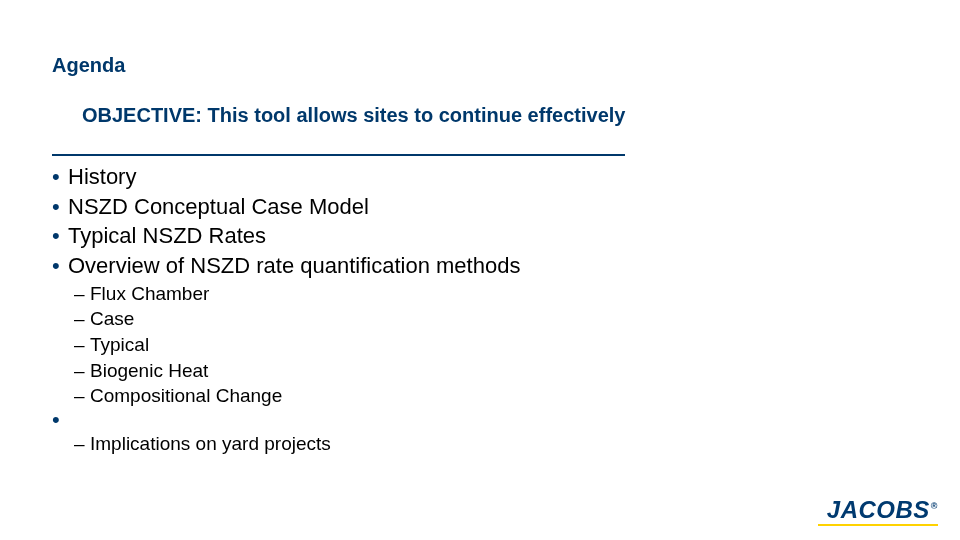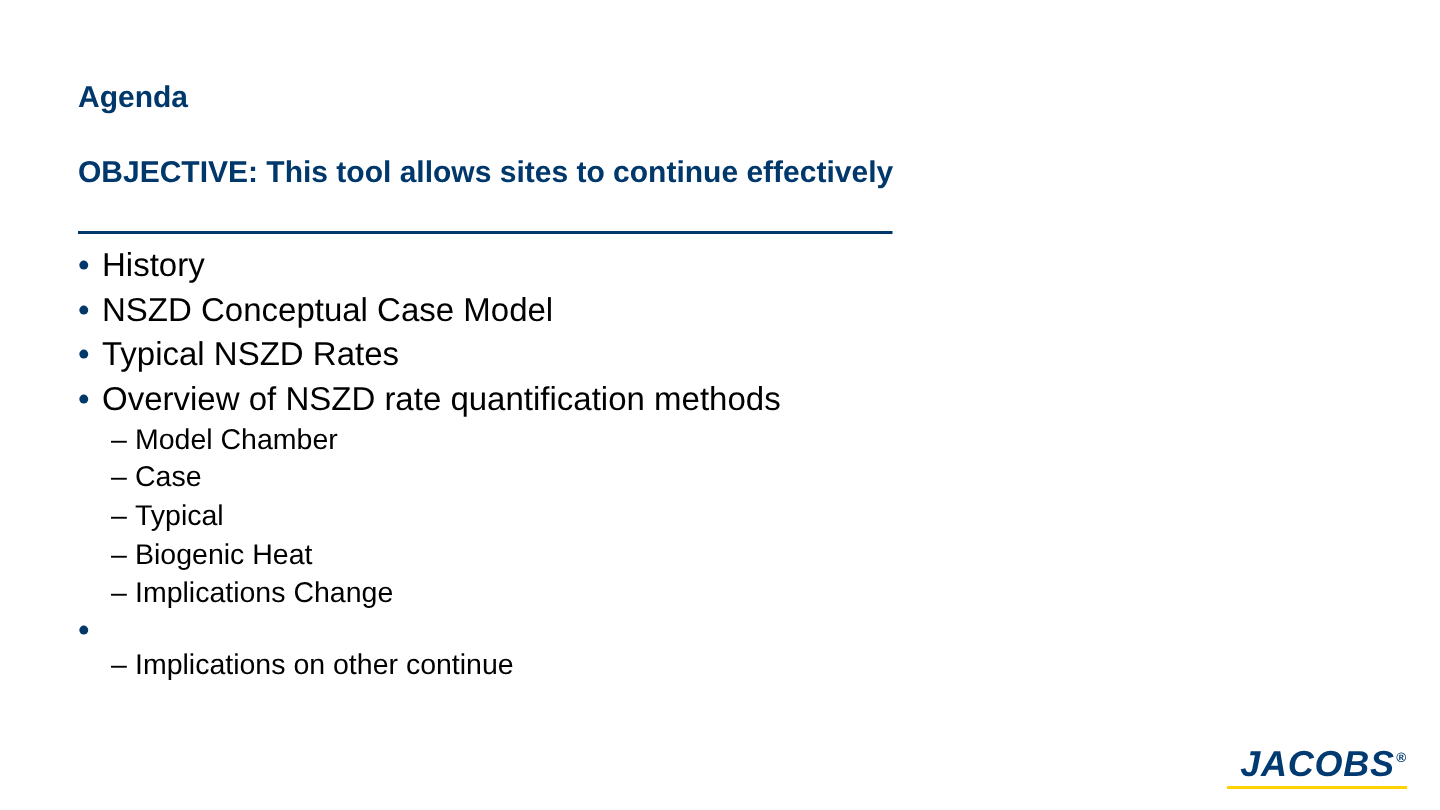--- a/index.html
+++ b/index.html
@@ -24,21 +24,21 @@
     font-size: 20px;
     line-height: 1.25;
     color: #00386b;
     border-bottom: 2px solid #00386b;
     display: inline-block;
     padding-bottom: 1px;
     margin-bottom: 6px;
     white-space: pre-line;
   }
   .title-top { display: block; }
-  .title-bottom { display: block; }
+  .title-bottom { display: block; margin-left: 30px; }
 
   .body {
     font-size: 22px;
     line-height: 1.35;
     color: #000000;
   }
   .bullet-l1 {
     display: flex;
     align-items: baseline;
     margin: 0 0 0 0;
@@ -125,46 +125,46 @@
       <span>Typical NSZD Rates</span>
     </div>
 
     <div class="bullet-l1">
       <span class="dot">•</span>
       <span>Overview of NSZD rate quantification methods</span>
     </div>
 
     <div class="bullet-l2">
       <span class="dash">–</span>
-      <span>Model Chamber</span>
+      <span>Flux Chamber</span>
     </div>
     <div class="bullet-l2">
       <span class="dash">–</span>
       <span>Case</span>
     </div>
     <div class="bullet-l2">
       <span class="dash">–</span>
       <span>Typical</span>
     </div>
     <div class="bullet-l2">
       <span class="dash">–</span>
       <span>Biogenic Heat</span>
     </div>
     <div class="bullet-l2">
       <span class="dash">–</span>
-      <span>Implications Change</span>
+      <span>Compositional Change</span>
     </div>
 
     <div class="bullet-l1">
       <span class="dot">•</span>
     </div>
 
     <div class="bullet-l2">
       <span class="dash">–</span>
-      <span>Implications on other continue</span>
+      <span>Implications on yard projects</span>
     </div>
 
   </div>
 
   <div class="logo-wrap">
     <span class="logo-text">
       <span>JACOBS</span><span class="logo-reg">®</span>
     </span>
   </div>
   <div class="logo-underline"></div>

